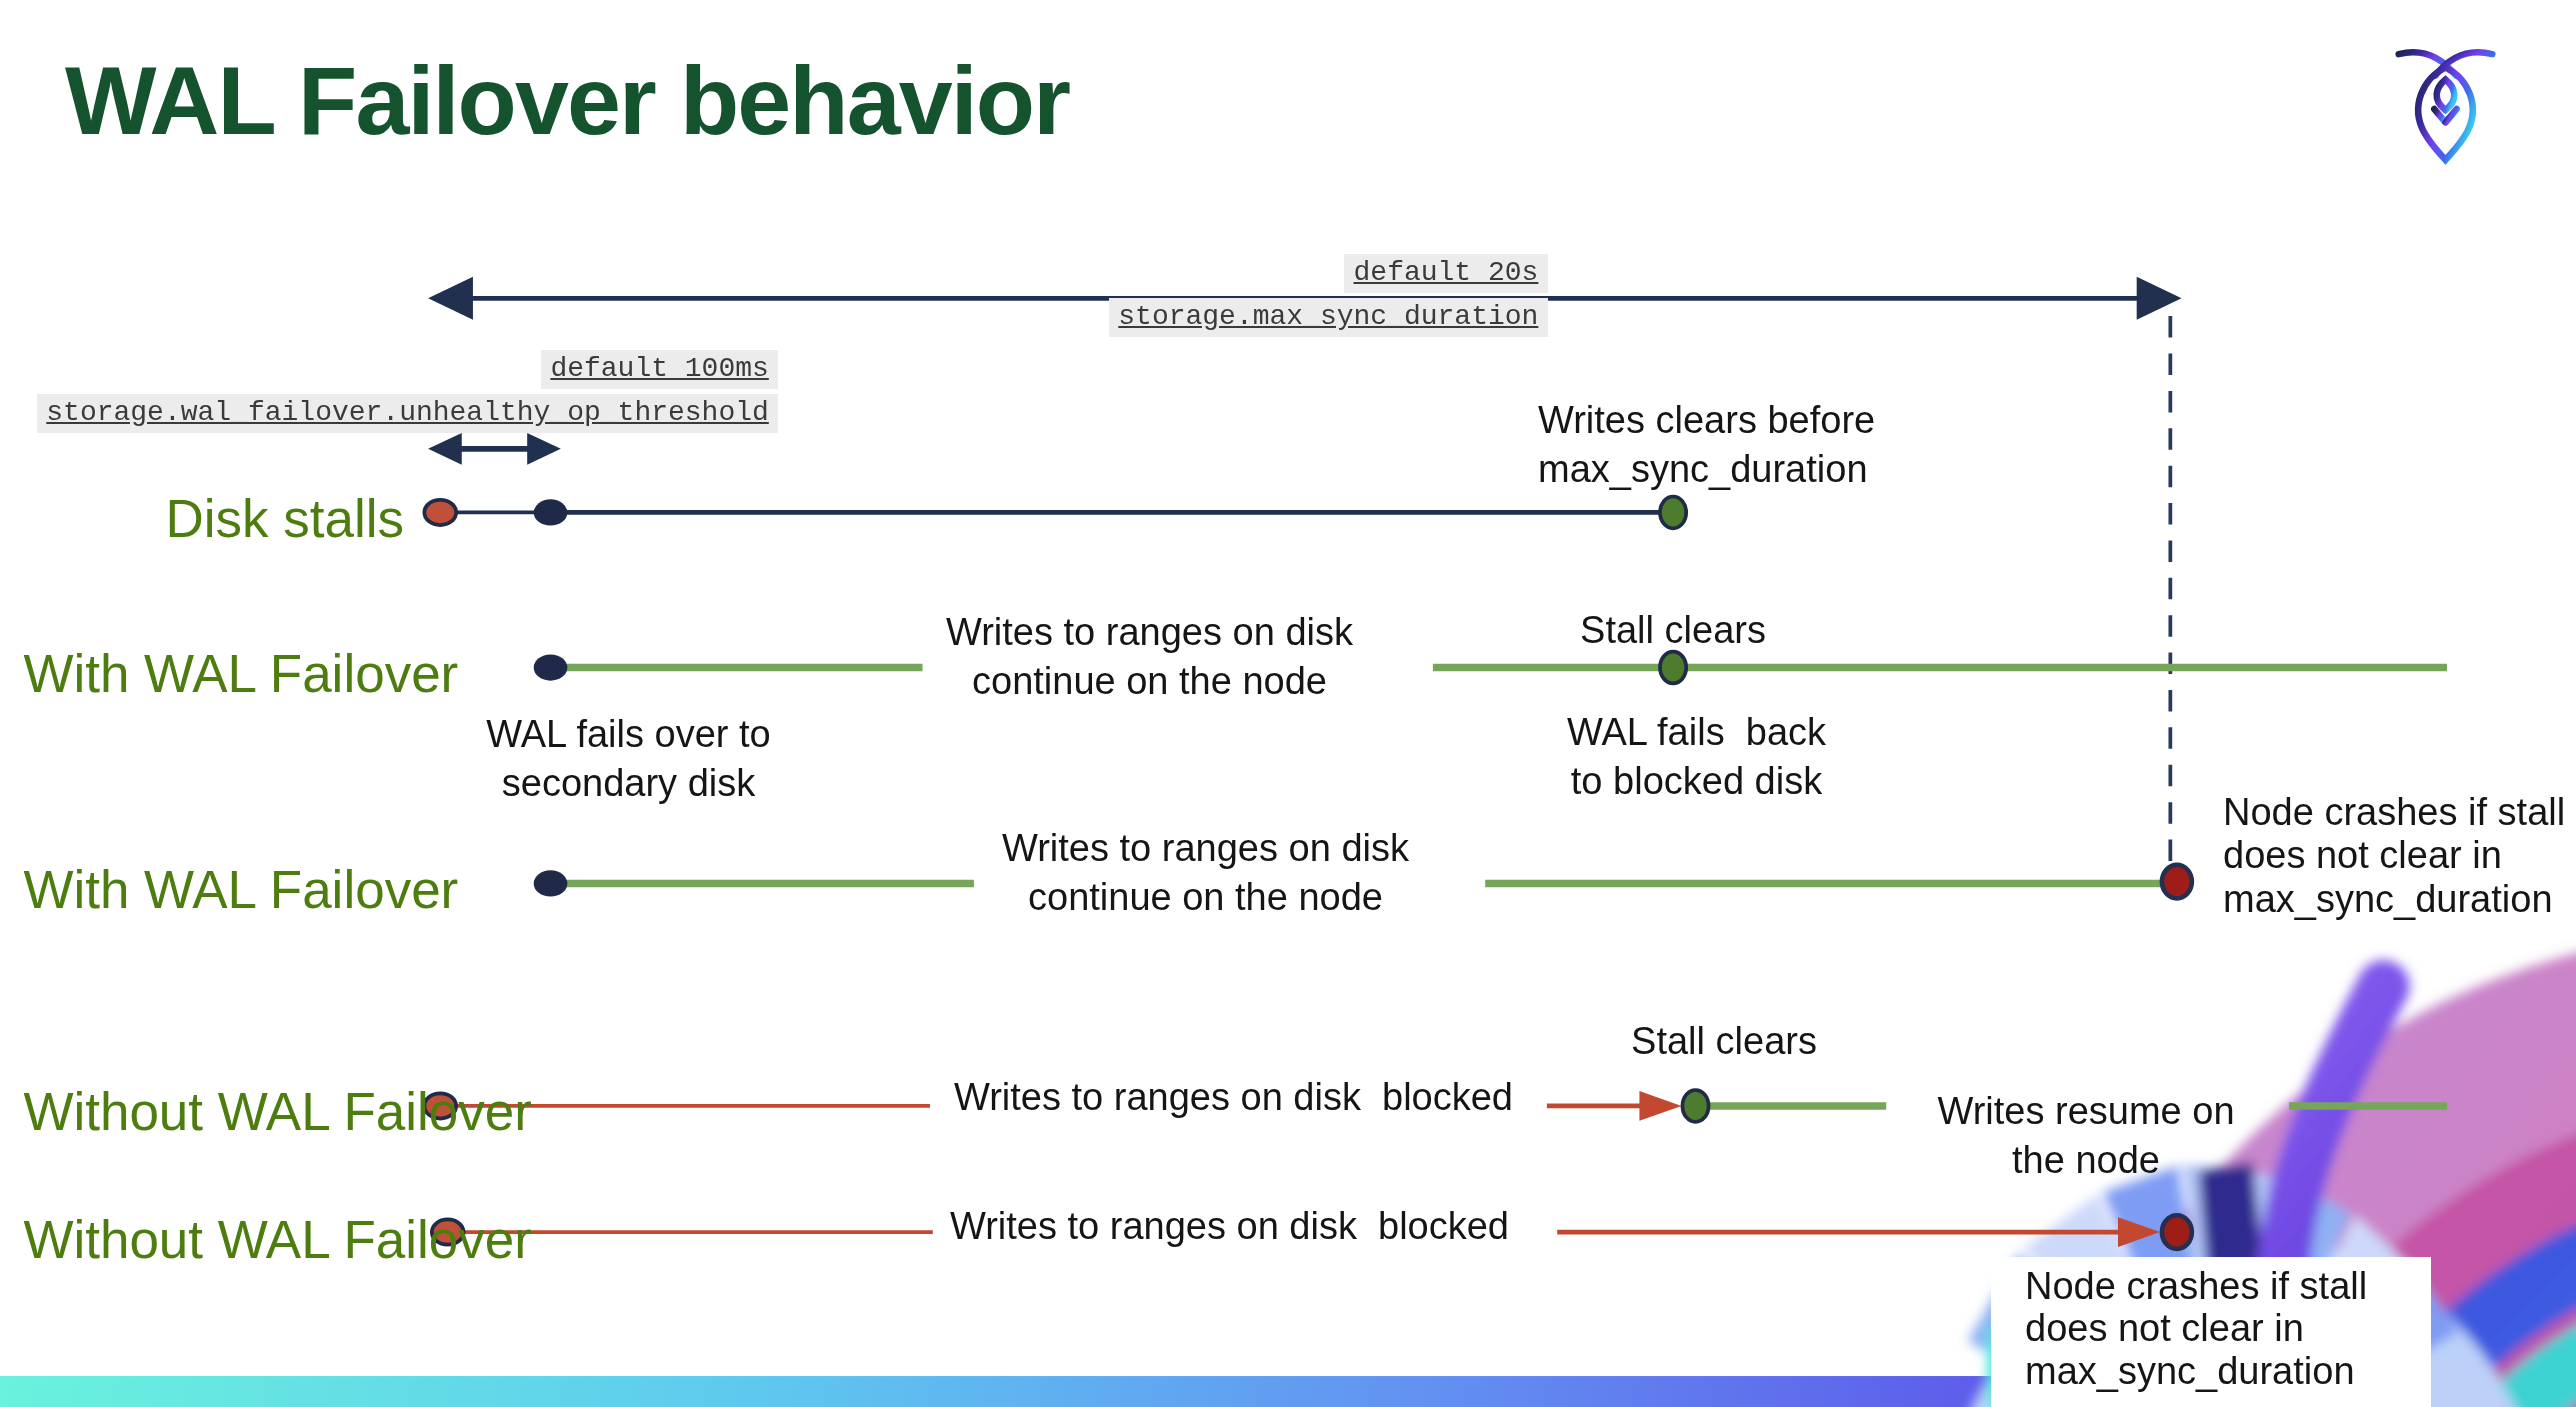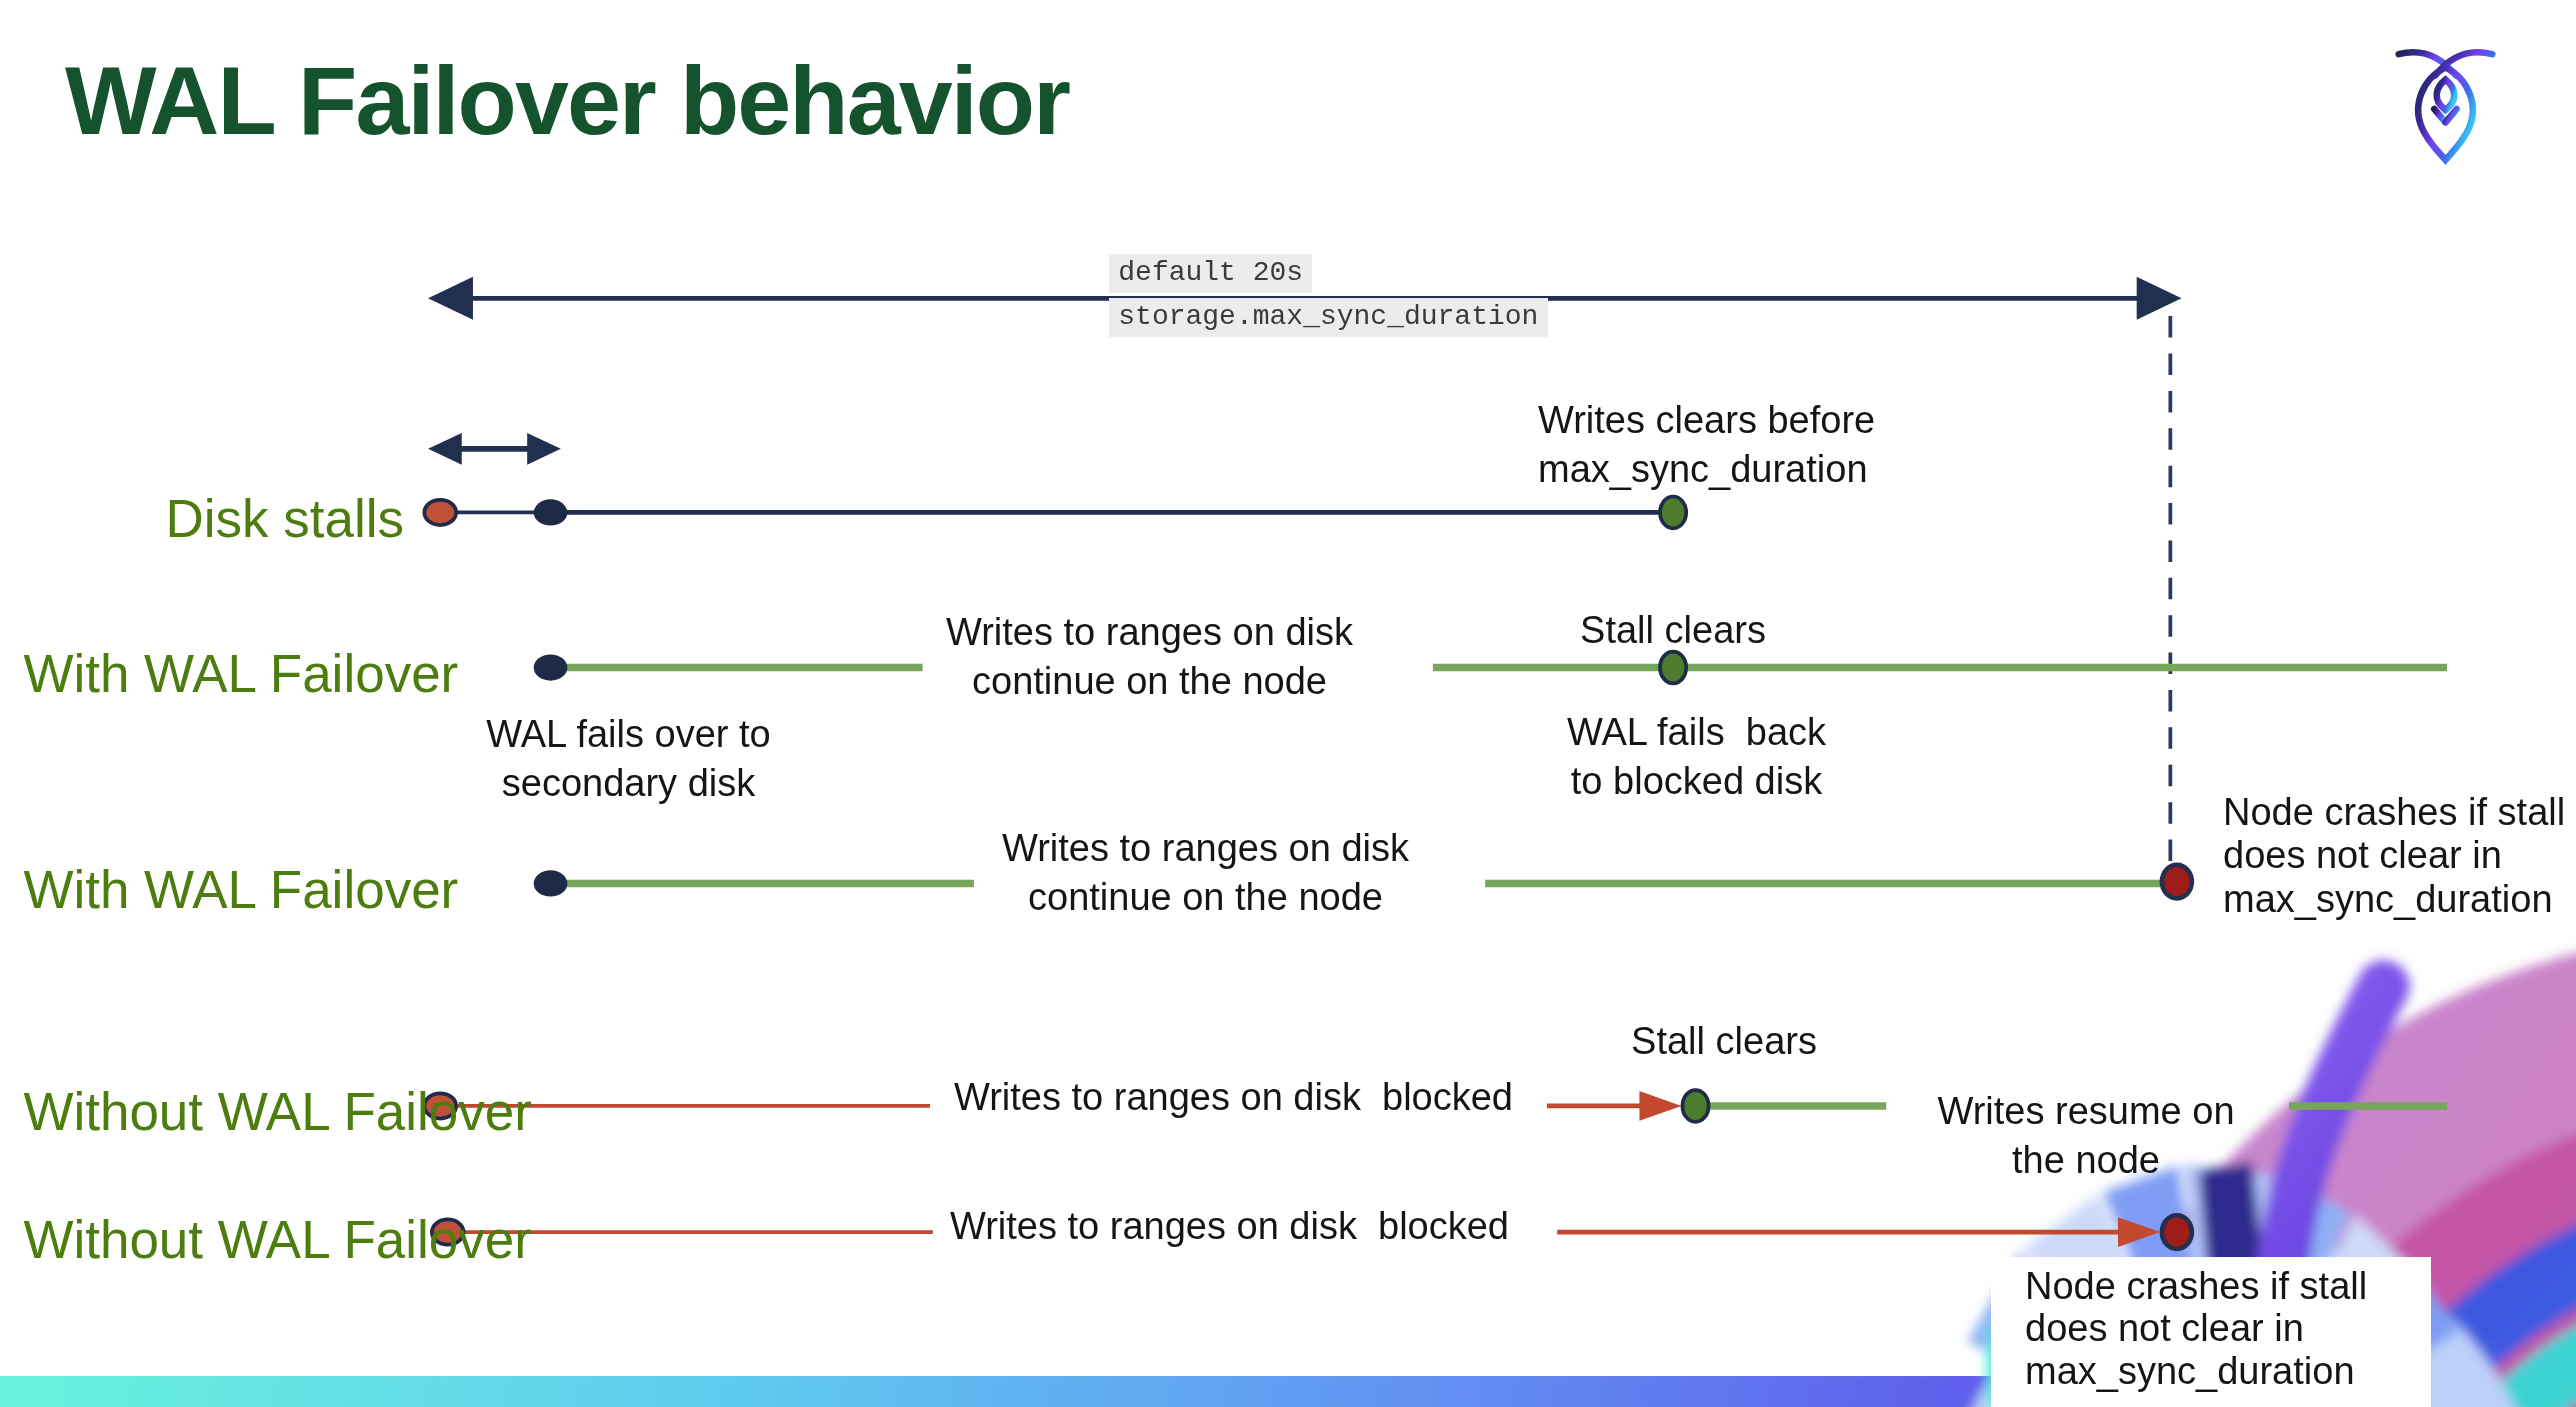--- a/index.html
+++ b/index.html
@@ -1,21 +1,21 @@
 <!DOCTYPE html>
 <html style="font-size:15px"><head>
 <meta charset="utf-8">
 <style>
   html,body{margin:0;padding:0;background:#ffffff;}
   body{font-family:"Liberation Sans","DejaVu Sans",sans-serif;}
   .stage{position:relative;width:2576px;height:1408px;background:#ffffff;overflow:hidden;}
   .layer{position:absolute;left:0;top:0;}
   .title{position:absolute;left:65px;top:45px;font-size:97px;font-weight:800;letter-spacing:-1.9px;color:#14532d;white-space:pre;}
-  .mono-label{position:absolute;display:flex;flex-direction:column;align-items:flex-start;gap:4.7px;
-    font-family:"Liberation Mono","DejaVu Sans Mono",monospace;font-size:28px;color:#3a3a3a;}
+  .mono-label{position:absolute;display:flex;flex-direction:column;align-items:flex-end;gap:4.7px;
+    font-family:"Liberation Mono","DejaVu Sans Mono",monospace;font-size:28px;color:#3a3a3a;text-decoration:underline;}
   .mono-label span{display:inline-block;background:#ececec;padding:3.7px 9.3px 4.7px 9.3px;line-height:1.1;}
   .row-label{position:absolute;font-size:53px;color:#4d7c0f;white-space:pre;}
   .ann{position:absolute;font-size:38px;color:#151515;line-height:1.3;white-space:pre-wrap;}
   .center{text-align:center;}
   .right{text-align:right;}
   .whitebox{position:absolute;left:1991px;top:1257px;width:440px;height:150px;background:#ffffff;}
   .whitebox .ann{position:absolute;left:34px;top:7.5px;font-size:38px;line-height:1.12;}
 </style>
 </head>
 <body>
@@ -148,20 +148,24 @@
     </g>
   </svg>
 
   <div class="title">WAL Failover behavior</div>
 
   <div class="mono-label" style="left:1109px;top:254px;">
     <span>default 20s</span>
     <span>storage.max_sync_duration</span>
   </div>
 
+  <div class="mono-label" style="left:37px;top:350px;">
+    <span>default 100ms</span>
+    <span>storage.wal_failover.unhealthy_op_threshold</span>
+  </div>
 
   <div class="row-label right" style="left:122px;top:488px;width:282px;">Disk stalls</div>
   <div class="row-label" style="left:23.4px;top:643px;">With WAL Failover</div>
   <div class="row-label" style="left:23.4px;top:859px;">With WAL Failover</div>
   <div class="row-label" style="left:23.4px;top:1081px;">Without WAL Failover</div>
   <div class="row-label" style="left:23.4px;top:1209px;">Without WAL Failover</div>
 
   <div class="ann" style="left:1538px;top:396px;">Writes clears before
 max_sync_duration</div>
 

